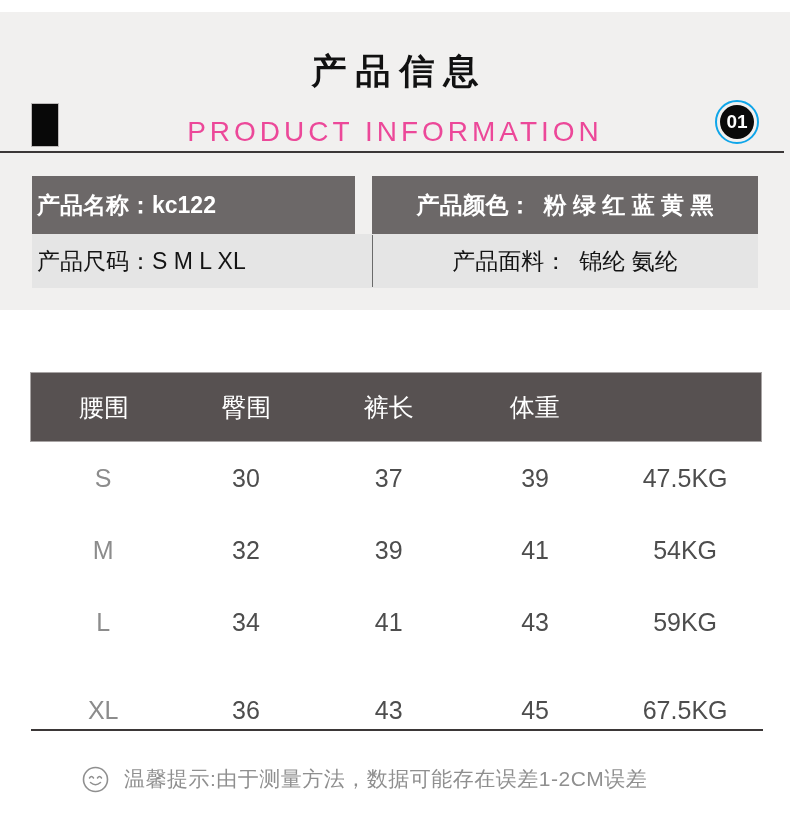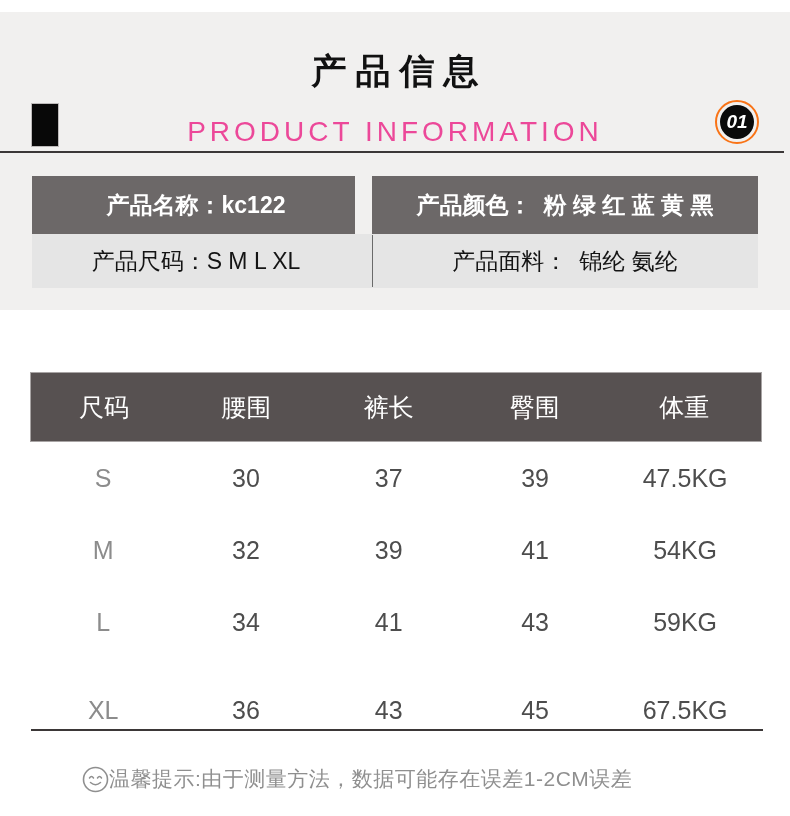--- a/index.html
+++ b/index.html
@@ -13,53 +13,53 @@
     text-align:center;font-size:35px;font-weight:bold;color:#111111;
     letter-spacing:9px;padding-left:9px;box-sizing:border-box;
   }
   .black-block{position:absolute;top:104px;left:32px;width:26px;height:42px;background:#080808;outline:1px solid #bdbaba;}
   .subtitle{
     position:absolute;top:116px;left:0;width:790px;text-align:center;
     font-size:28px;color:#ec4899;letter-spacing:4px;font-weight:normal;
   }
   .badge{
     position:absolute;top:100px;left:715px;width:44px;height:44px;border-radius:50%;
-    border:2px solid #f97316;box-sizing:border-box;background:transparent;
-    display:flex;align-items:center;justify-content:center;font-style:italic;
+    border:2px solid #0ea5e9;box-sizing:border-box;background:transparent;
+    display:flex;align-items:center;justify-content:center;
   }
   .badge-inner{
     width:34px;height:34px;border-radius:50%;background:#0a0a0a;color:#ffffff;
     font-size:19px;font-weight:bold;display:flex;align-items:center;justify-content:center;
   }
   .header-line{position:absolute;top:151px;left:0;width:784px;height:2px;background:#3b3737;}
   .info-grid{
     position:absolute;top:176px;left:32px;width:726px;height:112px;
     display:grid;grid-template-columns:323px 17px 386px;grid-template-rows:58px 54px;
   }
   .info-cell{display:flex;align-items:center;font-size:23px;box-sizing:border-box;}
   .cell-dark{background:#6c6868;color:#ffffff;font-weight:bold;}
   .cell-light{background:#e5e5e5;color:#141414;font-weight:normal;}
-  .pad-left{padding-left:5px;justify-content:center;}
+  .pad-left{padding-left:5px;justify-content:flex-start;}
   .centered{justify-content:center;gap:12px;}
   .info-divider{position:absolute;top:235px;left:372px;width:1px;height:52px;background:#6a6a6a;}
   .chart-header{
     position:absolute;top:372px;left:30px;width:732px;height:70px;background:#575151;
     border:1px solid #a8a4a4;box-sizing:border-box;
     display:grid;grid-template-columns:20% 19% 20% 20% 21%;align-items:center;
     color:#ffffff;font-size:25px;text-align:center;font-weight:normal;
   }
   .chart-row{
     position:absolute;left:30px;width:732px;height:72px;
     display:grid;grid-template-columns:20% 19% 20% 20% 21%;align-items:center;
     font-size:25px;color:#4d4d4d;text-align:center;
   }
   .row-0{top:442px;} .row-1{top:514px;} .row-2{top:586px;} .row-3{top:674px;}
   .size-col{color:#8c8c8c;}
   .bottom-line{position:absolute;top:729px;left:31px;width:732px;height:2px;background:#3b3737;}
-  .footer{position:absolute;top:763px;left:82px;height:32px;display:flex;align-items:center;text-align:center;}
+  .footer{position:absolute;top:763px;left:82px;height:32px;display:flex;align-items:center;gap:15px;text-align:center;}
   .note{font-size:21px;color:#8f8f8f;letter-spacing:0.5px;white-space:nowrap;}
 </style>
 </head>
 <body>
 
 <div class="page">
 
   <div class="header-bg"></div>
 
   <h1 class="title">产品信息</h1>
@@ -89,24 +89,23 @@
     </div>
     <div class="info-cell cell-light"></div>
     <div class="info-cell cell-light centered">
       <span>产品面料：</span>
         <span>锦纶 氨纶</span>
     </div>
   </div>
   <div class="info-divider"></div>
 
   <div class="chart-header">
-    <div>尺码</div>
     <div>腰围</div>
+    <div>臀围</div>
     <div>裤长</div>
-    <div>臀围</div>
     <div>体重</div>
   </div>
 
   <div class="chart-row row-0">
     <div class="size-col">S</div>
     <div>30</div>
     <div>37</div>
     <div>39</div>
     <div>47.5KG</div>
   </div>

